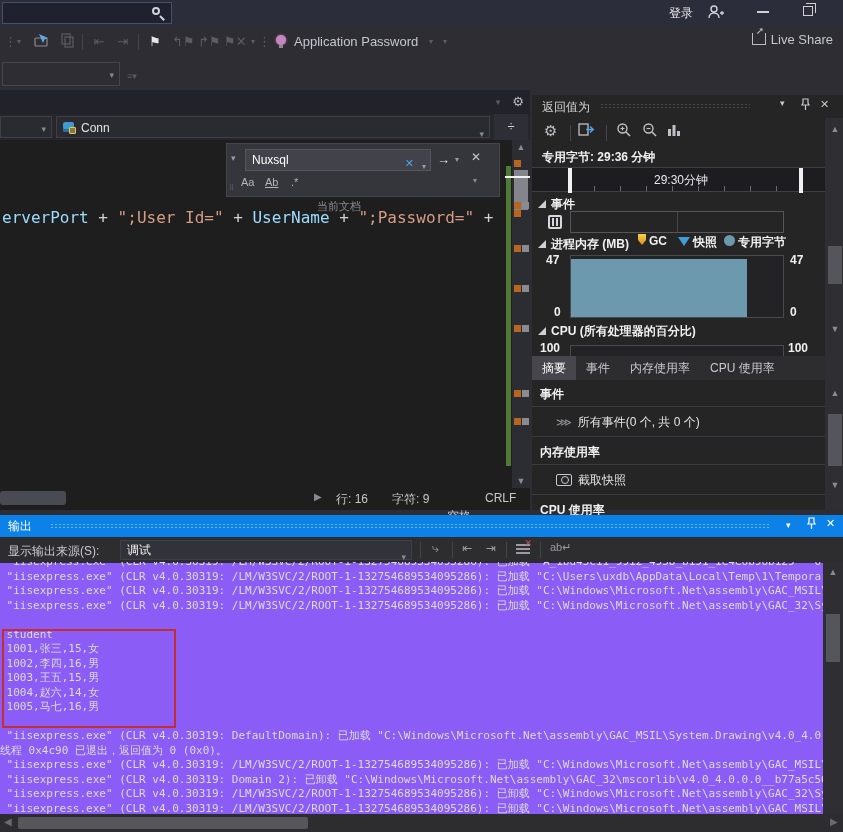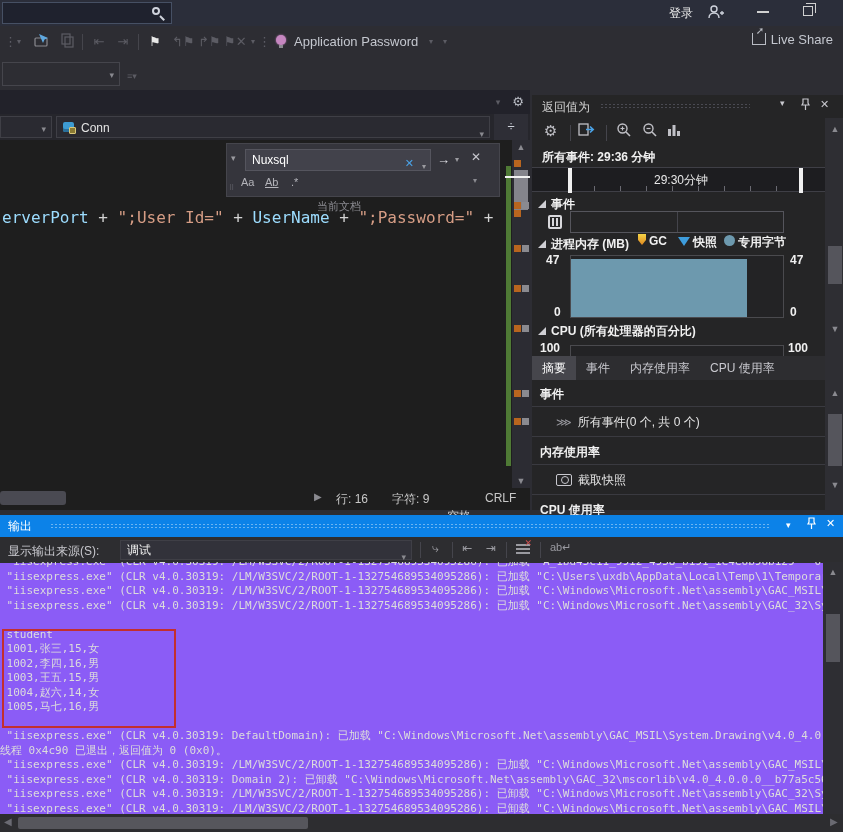--- a/index.html
+++ b/index.html
@@ -313,21 +313,21 @@
       </span>
       <span class="dt-ic" style="left:134px;">
         <svg width="16" height="15" viewBox="0 0 16 15">
             <rect x="2" y="7" width="3" height="7" fill="#c0c0c6"></rect>
             <rect x="6.5" y="3" width="3" height="11" fill="#c0c0c6"></rect>
             <rect x="11" y="9" width="3" height="5" fill="#c0c0c6"></rect>
           </svg>
       </span>
     </div>
 
-    <div class="session">所有事件: 29:36 分钟</div>
+    <div class="session">专用字节: 29:36 分钟</div>
 
     <div class="timeline">
       <span class="tl-tickmain" style="left:36px;"></span>
       <span class="tl-tickmain" style="left:267px;"></span>
       <span class="tl-label">29:30分钟</span>
       <span id="tl-ticks"><span class="tl-minor" style="left: 62px;"></span><span class="tl-minor" style="left: 88px;"></span><span class="tl-minor" style="left: 114px;"></span><span class="tl-minor" style="left: 140px;"></span><span class="tl-minor" style="left: 166px;"></span><span class="tl-minor" style="left: 192px;"></span><span class="tl-minor" style="left: 218px;"></span><span class="tl-minor" style="left: 244px;"></span></span>
     </div>
 
     <div class="sec-label" style="left:6px;top:101px;"><span class="exp"></span><span>事件</span></div>
     <span class="lane-ic"></span>

